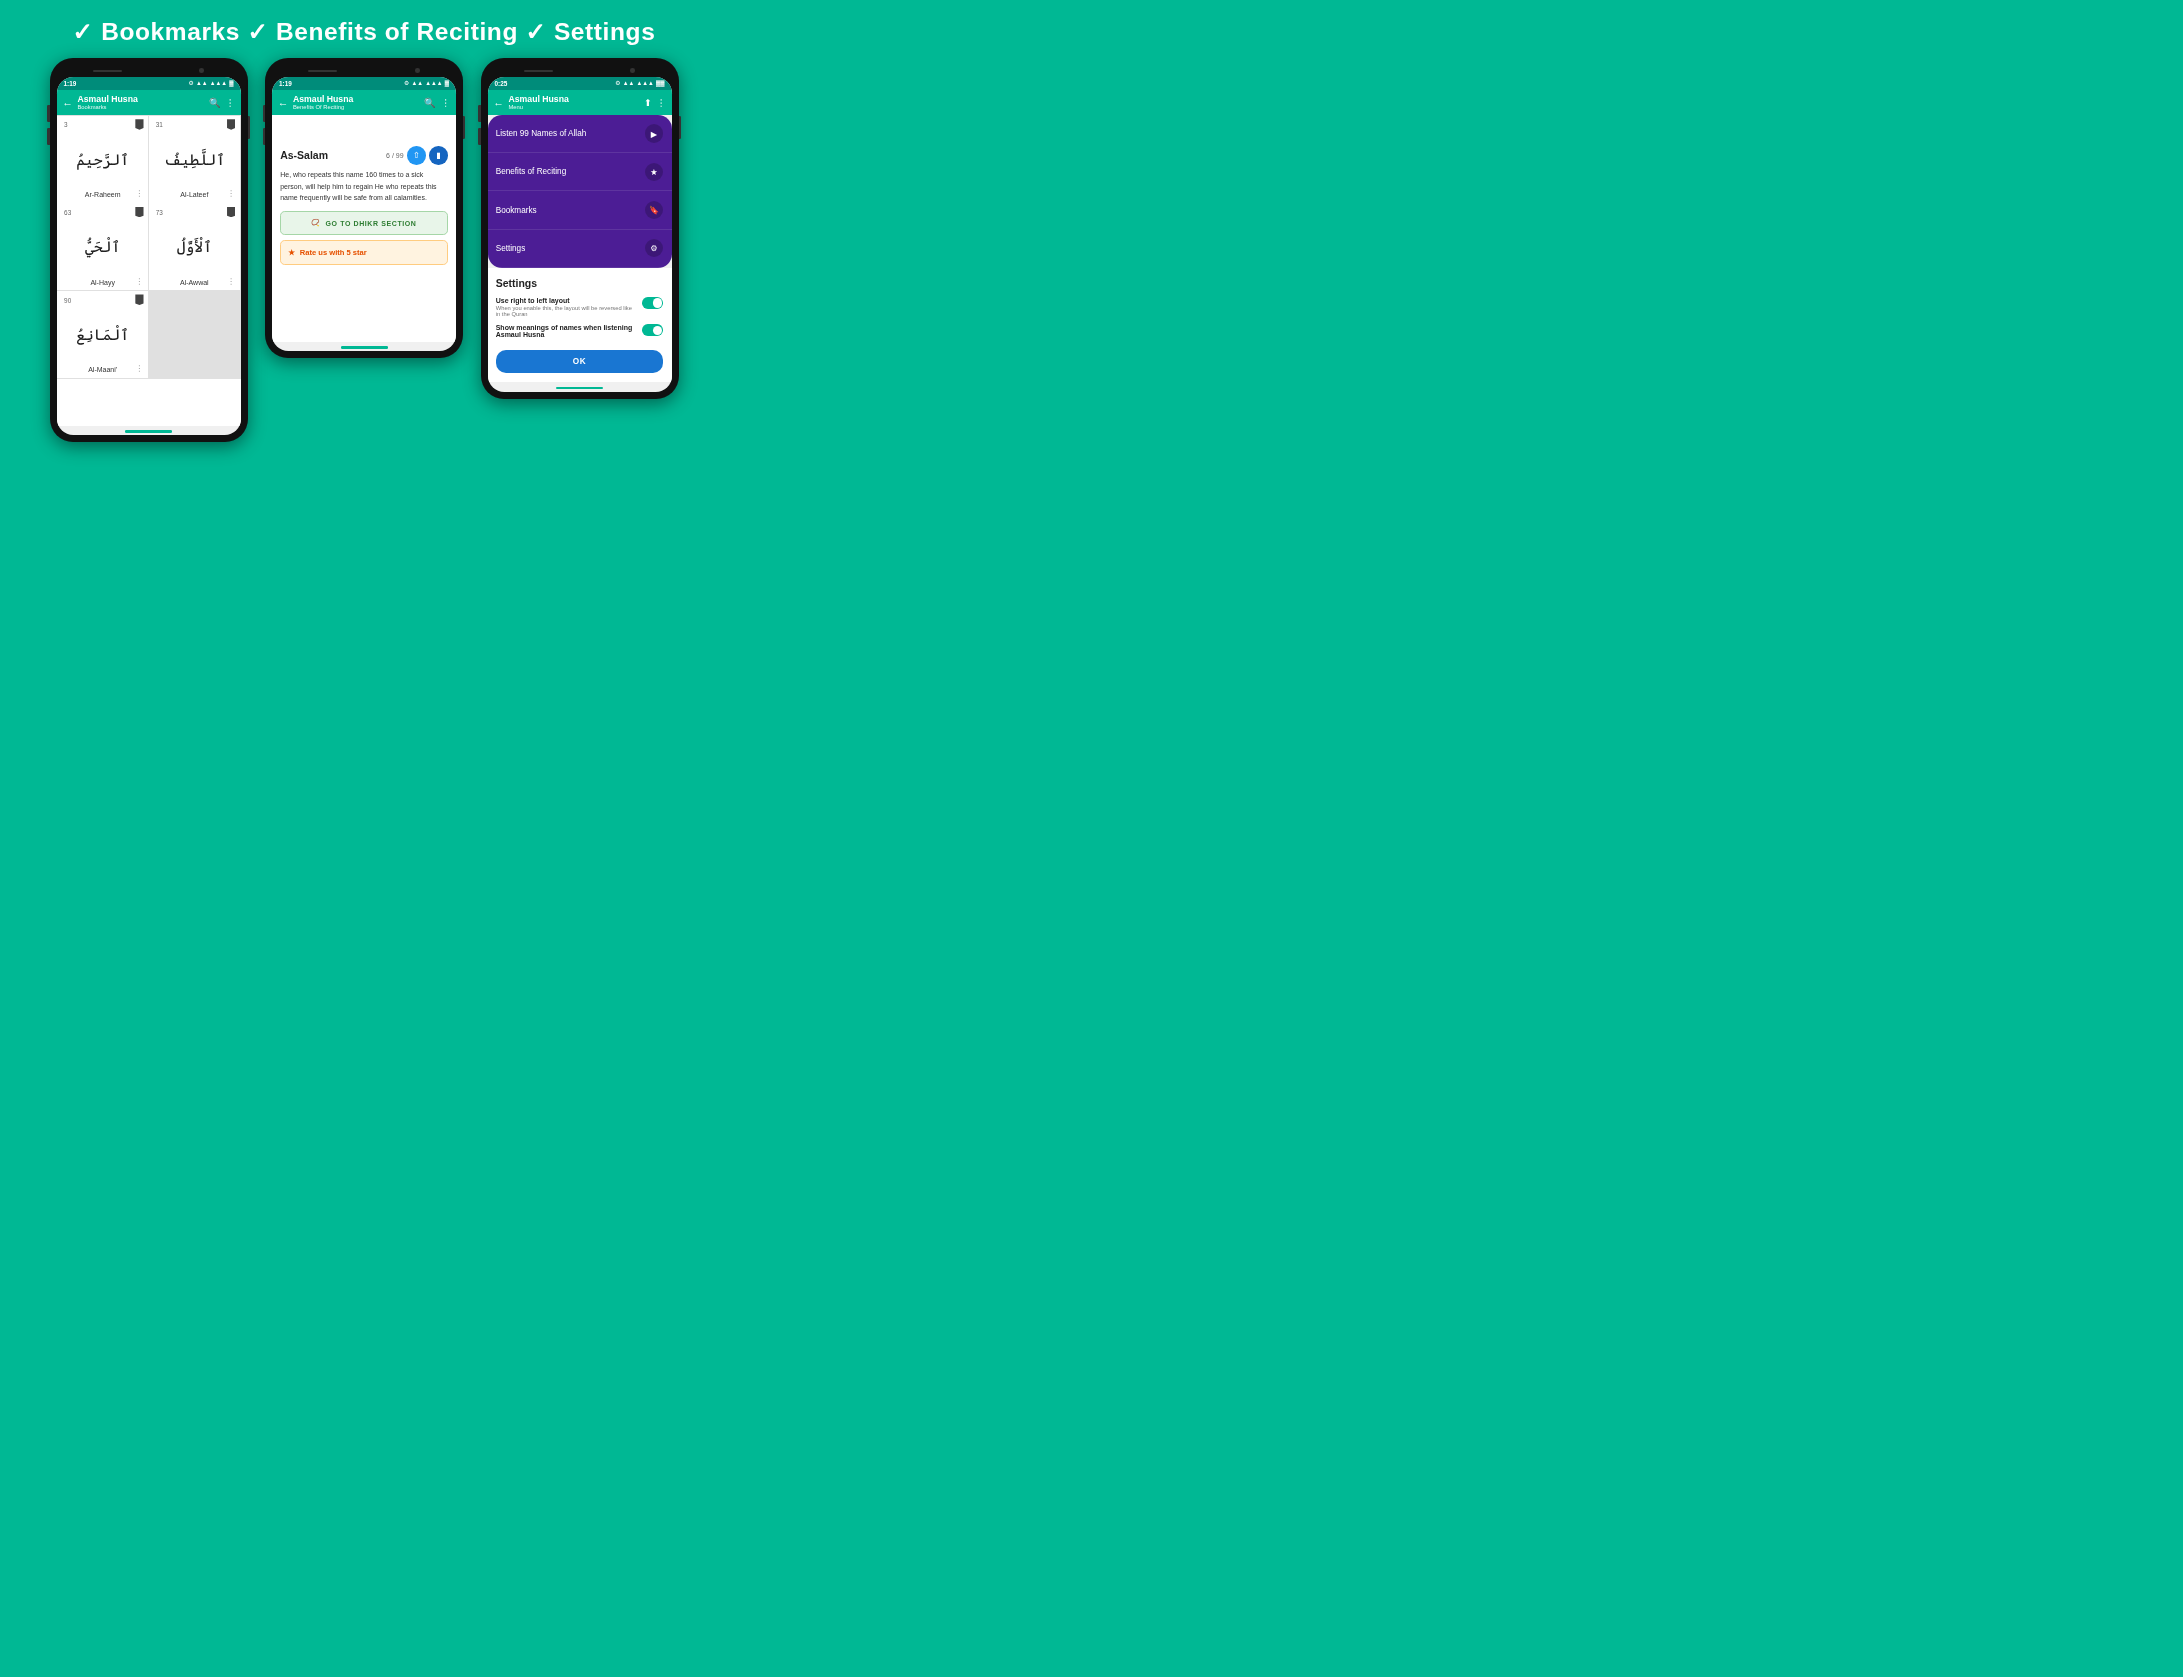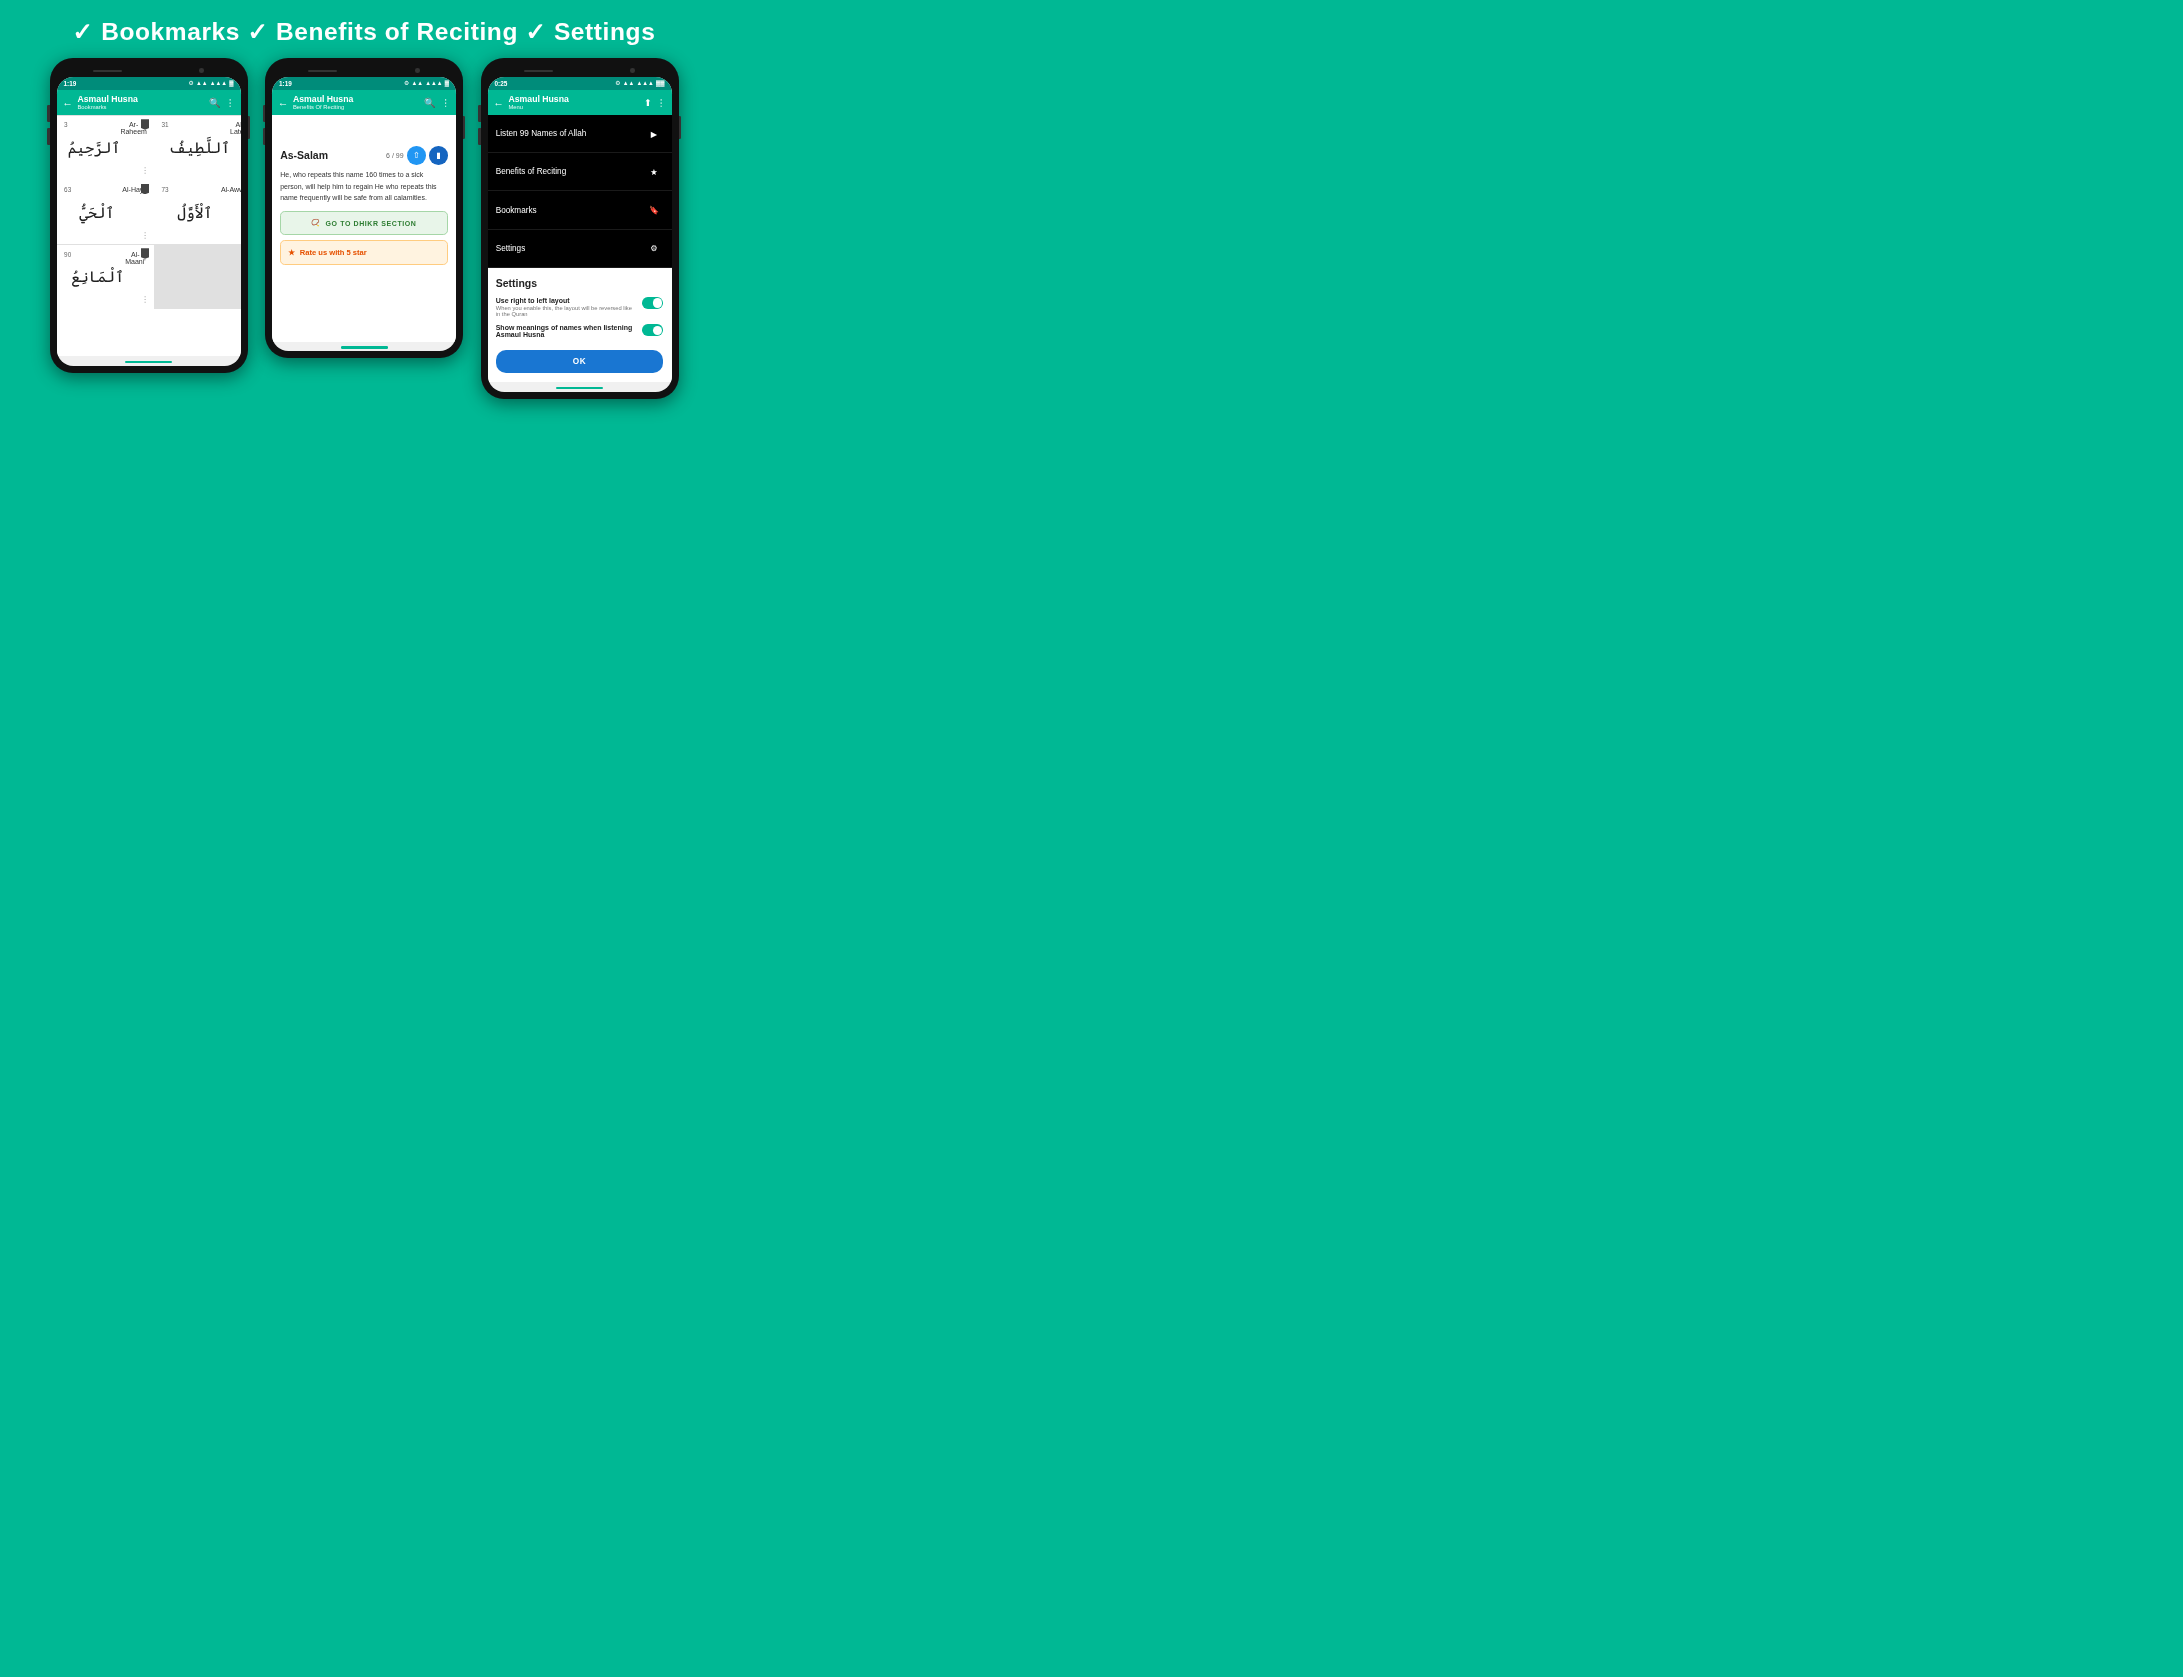--- a/index.html
+++ b/index.html
@@ -79,21 +79,22 @@
       gap: 0.6px;
       background: #e0e0e0;
       padding: 0.6px;
     }
     .bookmark-card {
       background: white;
       padding: 5.8px 7px 4.7px;
       position: relative;
       min-height: 64px;
       display: flex;
-      flex-direction: row;
+      flex-direction: column;
+      gap: 20px;
     }
     .bookmark-card .card-num {
       font-size: 6.4px;
       color: #666;
     }
     .bookmark-card .arabic-text {
       font-size: 15px;
       text-align: center;
       flex: 1;
       display: flex;
@@ -195,21 +196,22 @@
       color: #e65100;
       font-size: 7.6px;
       font-weight: 600;
       display: flex;
       align-items: center;
       gap: 4.7px;
       cursor: pointer;
     }
     
     .menu-content {
-      background: #000000;
+      background: #4c1d95;
+      border-radius: 14px;
     }
     .menu-item {
       display: flex;
       align-items: center;
       justify-content: space-between;
       padding: 9.3px 8.2px;
       border-bottom: 0.6px solid rgba(255,255,255,0.1);
       cursor: pointer;
     }
     .menu-item-label {

